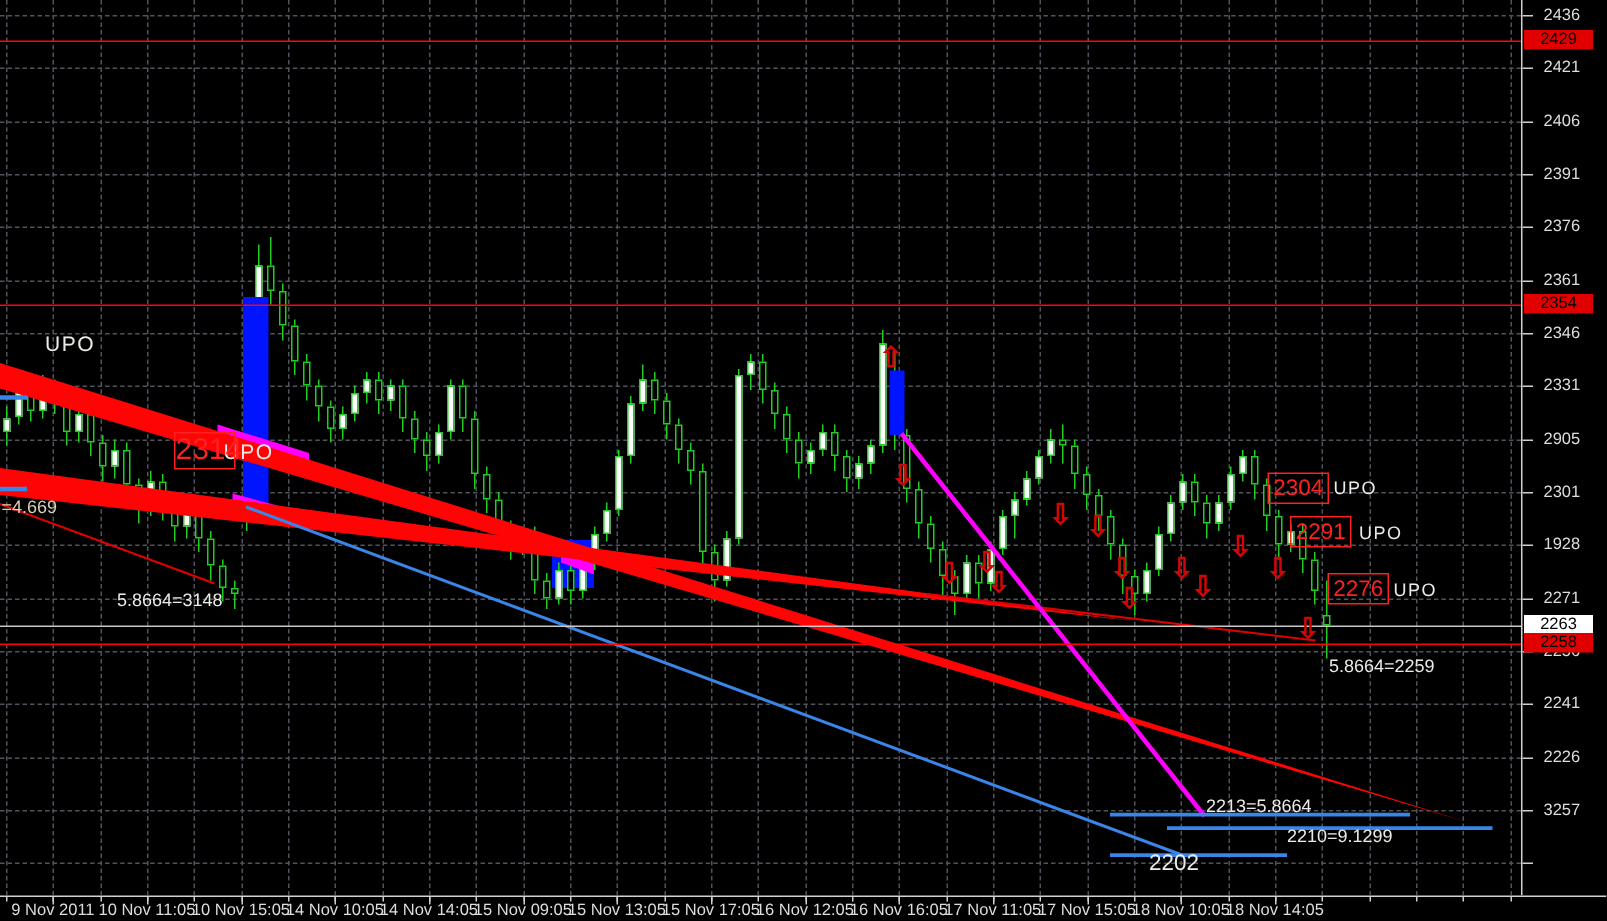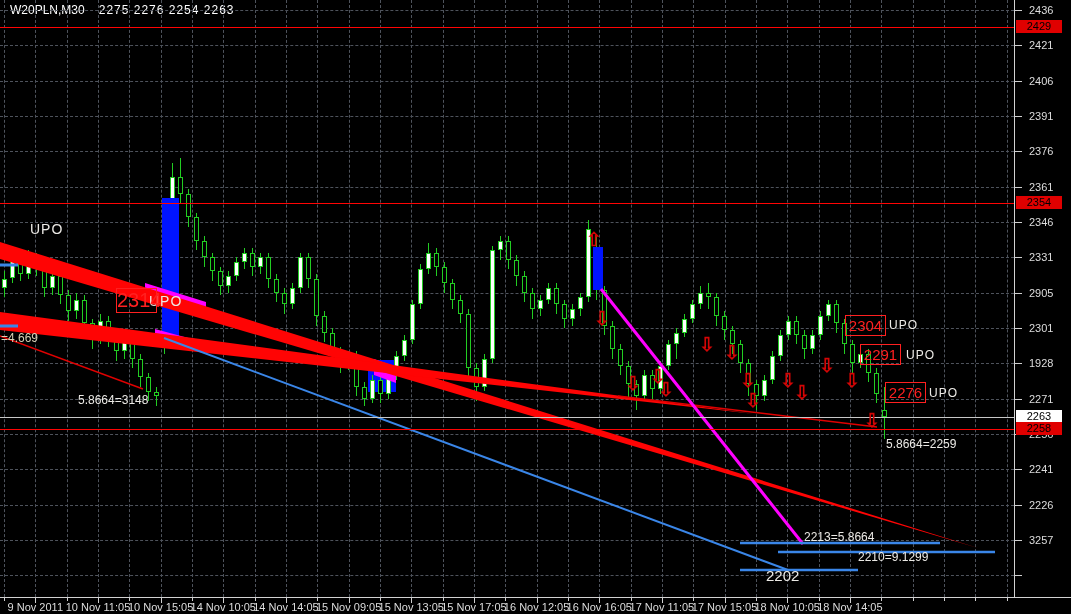--- a/index.html
+++ b/index.html
@@ -36,21 +36,20 @@
   #xaxis{position:absolute;left:0;top:597px;width:1071px;height:17px;background:#000;
          border-top:1px solid #d2d2d2;}
   .xtick{position:absolute;top:0;width:1px;background:#cfcfcf;}
   .xlab{position:absolute;top:3px;width:74px;margin-left:-37px;text-align:center;
         color:#dddddd;font-size:11px;white-space:nowrap;}
 </style>
 </head>
 <body>
 
 <div id="plot">
-  <div id="title"><span>W20PLN,M30</span><span class="num">2275 2276 2254 2263</span></div>
 <div class="hgrid" style="top: 10.1231px;"></div>
     <div class="hgrid" style="top: 45.4361px;"></div>
     <div class="hgrid" style="top: 80.7491px;"></div>
     <div class="hgrid" style="top: 116.062px;"></div>
     <div class="hgrid" style="top: 151.375px;"></div>
     <div class="hgrid" style="top: 186.688px;"></div>
     <div class="hgrid" style="top: 222.001px;"></div>
     <div class="hgrid" style="top: 257.314px;"></div>
     <div class="hgrid" style="top: 292.627px;"></div>
     <div class="hgrid" style="top: 327.94px;"></div>

